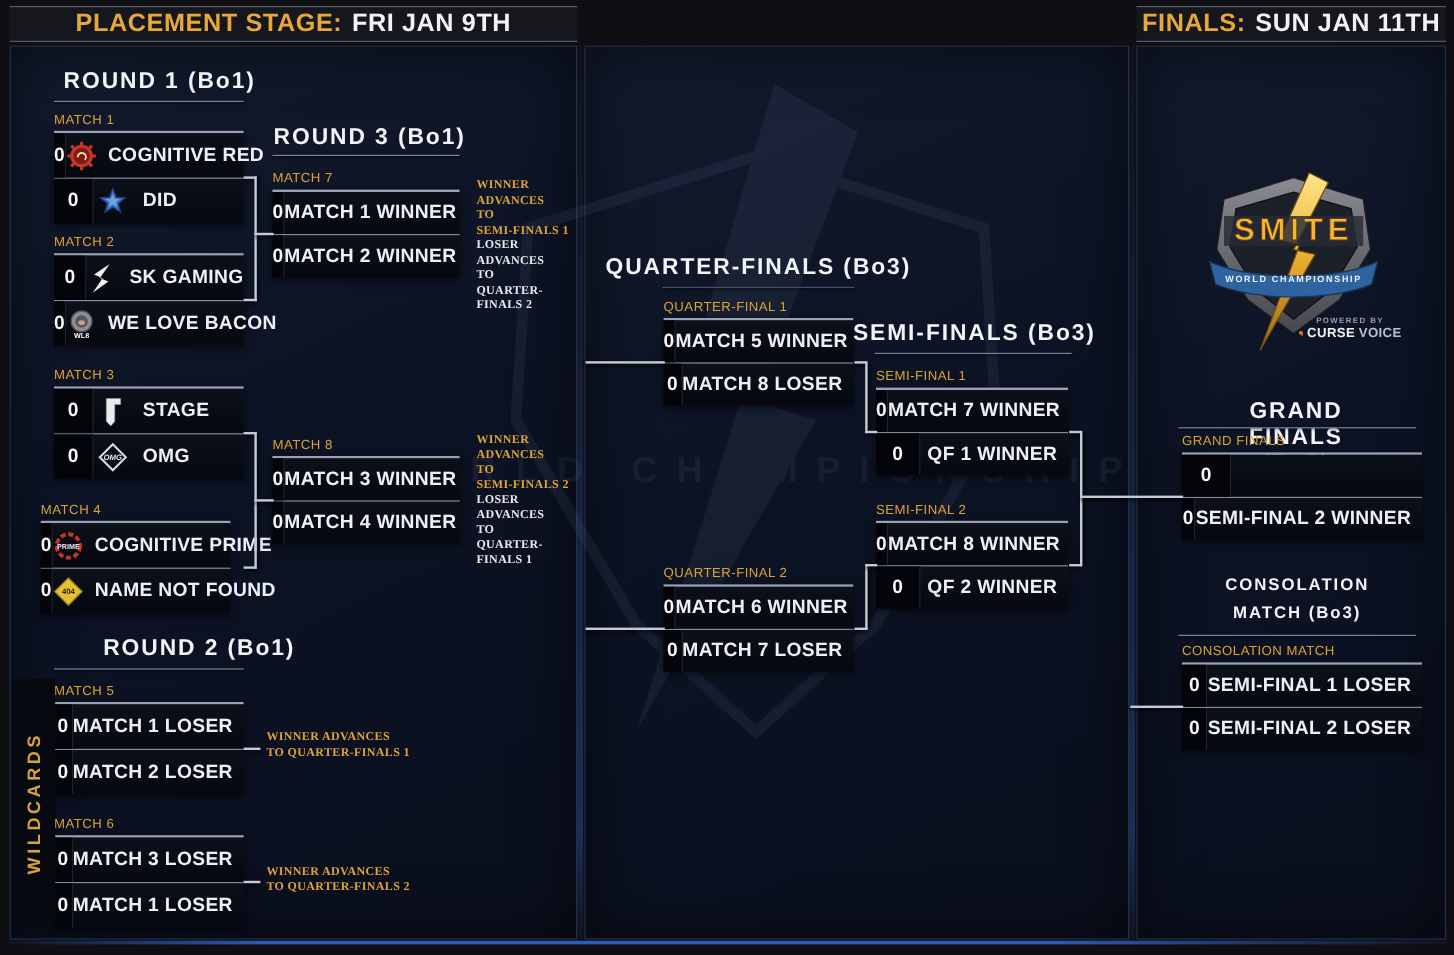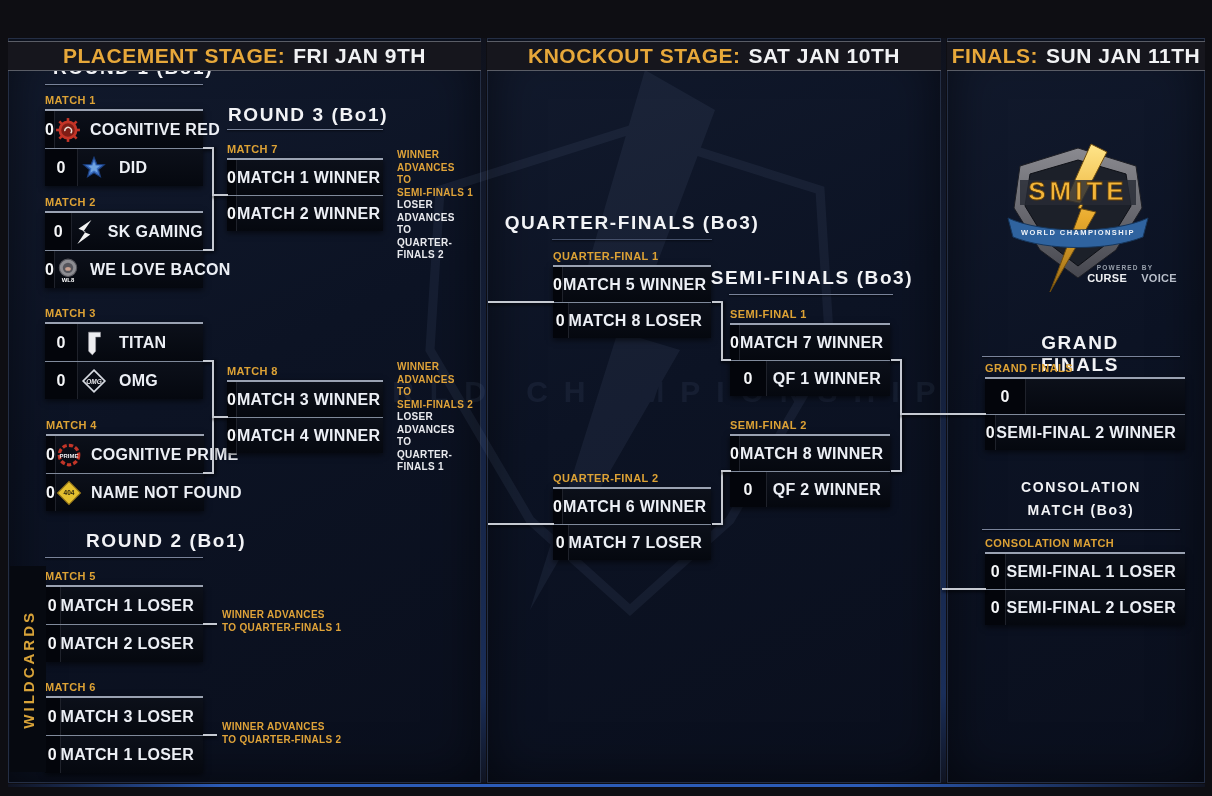--- a/index.html
+++ b/index.html
@@ -2,84 +2,80 @@
 <html><head>
 <meta charset="utf-8">
 <style>
   html,body{margin:0;padding:0;background:#0d0d12;}
   #root{position:relative;width:1212px;height:796px;background:#0e0e13;overflow:hidden;
         font-family:"Liberation Sans",sans-serif;}
   
   .hbar{position:absolute;top:5px;height:28px;background:#16161d;
         border-top:1px solid #5a5d66;border-bottom:1px solid #5a5d66;
         display:flex;align-items:center;justify-content:center;gap:8px;
-        font-size:21px;font-weight:700;letter-spacing:.5px;z-index:4;margin-top:36px;}
+        font-size:21px;font-weight:700;letter-spacing:.5px;z-index:4;}
   .hgold{color:#e7a83a;} .hwhite{color:#f1f2f4;}
   
   .panel{position:absolute;top:38px;height:745px;z-index:0;
          background:linear-gradient(155deg,#121a2d 0%,#0c1324 45%,#0a0f1d 100%);
          border:1px solid #242e44;box-shadow:inset 0 0 50px rgba(0,0,0,.55);box-sizing:border-box;}
   .gap{position:absolute;top:38px;height:745px;width:5px;z-index:1;
        background:linear-gradient(180deg,rgba(25,50,110,.10),rgba(40,85,175,.45) 88%,rgba(25,50,110,.15));}
   .bottomline{position:absolute;left:8px;top:784px;width:1197px;height:3px;z-index:4;
        background:linear-gradient(90deg,rgba(25,50,115,.15),#2c5cb8 18%,#2c5cb8 72%,rgba(25,50,115,.15));}
   
   .wm{position:absolute;left:300px;top:50px;z-index:1;opacity:.08;pointer-events:none;}
   
   .sect{position:absolute;z-index:2;color:#f2f3f6;font-size:19px;font-weight:700;
         letter-spacing:1.6px;white-space:pre-line;}
   .center{transform:translateX(-50%);text-align:center;}
   .rule{position:absolute;z-index:2;height:1px;background:#79839a;box-shadow:0 1px 2px rgba(0,0,0,.7);}
   .rule.dim{background:#45506a;}
   
   .match{position:absolute;z-index:2;}
-  .mlabel{color:#dda235;font-size:11px;font-weight:700;letter-spacing:.4px;height:13px;margin-bottom:2px;}
+  .mlabel{color:#dda235;font-size:11px;font-weight:400;letter-spacing:.4px;height:13px;margin-bottom:2px;}
   .box{border-top:2px solid #9aa2b2;box-shadow:0 2px 6px rgba(0,0,0,.6);}
   .row{display:flex;align-items:stretch;background:linear-gradient(180deg,#0c101a 0%,#05080f 100%);}
   .row+.row{border-top:1px solid #808a9b;}
   .r1 .row{height:37px;} .rm .row{height:35px;} .rf .row{height:35px;}
   .score{display:flex;align-items:center;justify-content:center;background:#03050b;color:#f5f6f8;
          font-weight:700;font-size:16px;border-right:1px solid rgba(130,140,160,.22);}
   .r1 .score{width:32px;} .rm .score{width:36px;} .rf .score{width:40px;}
   .ticon{width:32px;display:flex;align-items:center;justify-content:center;}
   .tname{display:flex;align-items:center;font-size:16px;font-weight:700;color:#eceff5;
          letter-spacing:.3px;padding-left:9px;white-space:nowrap;}
   .plain .tname{margin-left:auto;padding-right:9px;padding-left:0;}
   
   .noteg,.notew{font-size:10px;font-weight:700;line-height:12.5px;letter-spacing:.3px;white-space:pre-line;}
   .noteg{color:#dfa339;} .notew{color:#e9eaee;}
-  .noteblock{position:absolute;z-index:2;width:86px;}
+  .noteblock{position:absolute;z-index:2;width:86px;font-family:Liberation Serif, serif;}
   
   .cl{position:absolute;height:2px;background:#c6cad2;box-shadow:0 2px 3px rgba(0,0,0,.7);z-index:3;}
   .clv{position:absolute;width:2px;background:#c6cad2;box-shadow:2px 0 3px rgba(0,0,0,.7);z-index:3;}
   
   .wild{position:absolute;left:10px;top:566px;width:36px;height:206px;background:#060910;z-index:2;
         display:flex;align-items:center;justify-content:center;}
   .wild span{writing-mode:vertical-rl;transform:rotate(180deg);color:#d8a339;font-size:15px;
         font-weight:700;letter-spacing:3px;}
   
   .logo{position:absolute;left:988px;top:142px;z-index:2;}
   .powered{position:absolute;left:1082px;top:264px;width:86px;z-index:2;text-align:center;}
   .pby{font-size:6.5px;font-weight:700;letter-spacing:1.2px;color:#98a0ac;}
-  .spon{display:flex;align-items:center;justify-content:center;gap:14px;margin-top:1px;}
+  .spon{display:flex;align-items:center;justify-content:flex-end;gap:3px;margin-top:1px;}
   .spon .c1{font-size:11px;font-weight:700;color:#f0f1f3;letter-spacing:.3px;}
   .spon .c2{font-size:11px;font-weight:700;color:#b9bfca;letter-spacing:.3px;}
 </style>
 </head>
 <body>
 
 <div id="root">
 
   <div class="hbar" style="left:8px;width:473px;">
     <span class="hgold">PLACEMENT STAGE:</span>
     <span class="hwhite">FRI JAN 9TH</span>
-  </div>
-  <div class="hbar" style="left:487px;width:454px;">
-    <span class="hgold">KNOCKOUT STAGE:</span>
-    <span class="hwhite">SAT JAN 10TH</span>
   </div>
   <div class="hbar" style="left:947px;width:258px;align-items:center;">
     <span class="hgold">FINALS:</span>
     <span class="hwhite">SUN JAN 11TH</span>
   </div>
 
   <div class="panel" style="left:8px;width:473px;"></div>
   <div class="panel" style="left:487px;width:454px;"></div>
   <div class="panel" style="left:947px;width:258px;"></div>
   <div class="gap" style="left:481px;"></div>
@@ -157,36 +153,36 @@
   <div class="match r1" style="left:45px;top:307px;width:158px;">
     <div class="mlabel">MATCH 3</div>
     <div class="box">
       <div class="row">
         <div class="score">0</div>
         <div class="ticon">
           <svg width="26" height="26" viewBox="0 0 24 24">
             <path d="M7 2 h11 v4.5 h-4.5 v13 l-3 3.5 -3.5-3.5 z" fill="#ededf0" stroke="#9a9aa2" stroke-width=".5"></path>
           </svg>
         </div>
-        <div class="tname">TITAN</div>
+        <div class="tname">STAGE</div>
       </div>
       <div class="row">
         <div class="score">0</div>
         <div class="ticon">
           <svg width="26" height="26" viewBox="0 0 24 24">
             <path d="M12 2 L22 12 L12 22 L2 12 Z" fill="none" stroke="#d7dbe2" stroke-width="1.6"></path>
             <text x="12" y="14.5" text-anchor="middle" font-size="6" font-weight="bold" font-style="italic" fill="#e8e8ec">OMG</text>
           </svg>
         </div>
         <div class="tname">OMG</div>
       </div>
     </div>
   </div>
 
-  <div class="match r1" style="left:46px;top:419px;width:158px;">
+  <div class="match r1" style="left:34px;top:419px;width:158px;">
     <div class="mlabel">MATCH 4</div>
     <div class="box">
       <div class="row">
         <div class="score">0</div>
         <div class="ticon">
           <svg width="26" height="26" viewBox="0 0 24 24">
             <circle cx="12" cy="12" r="9" fill="none" stroke="#c23528" stroke-width="3" stroke-dasharray="4 2"></circle>
             <text x="12" y="14.5" text-anchor="middle" font-size="5.5" font-weight="bold" fill="#e8e8ec">PRIME</text>
           </svg>
         </div>

